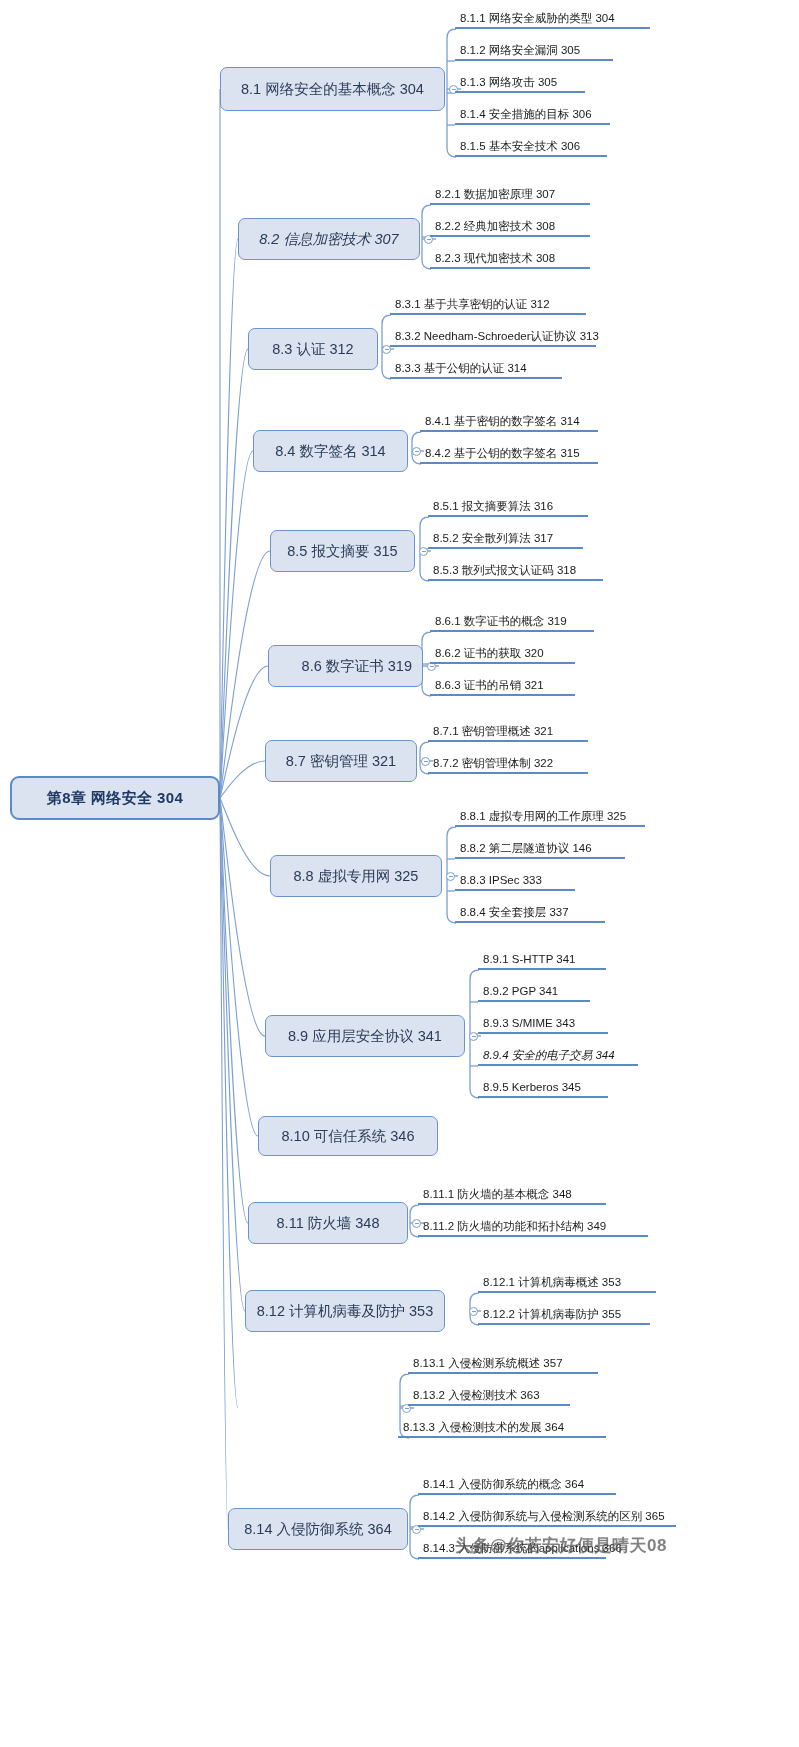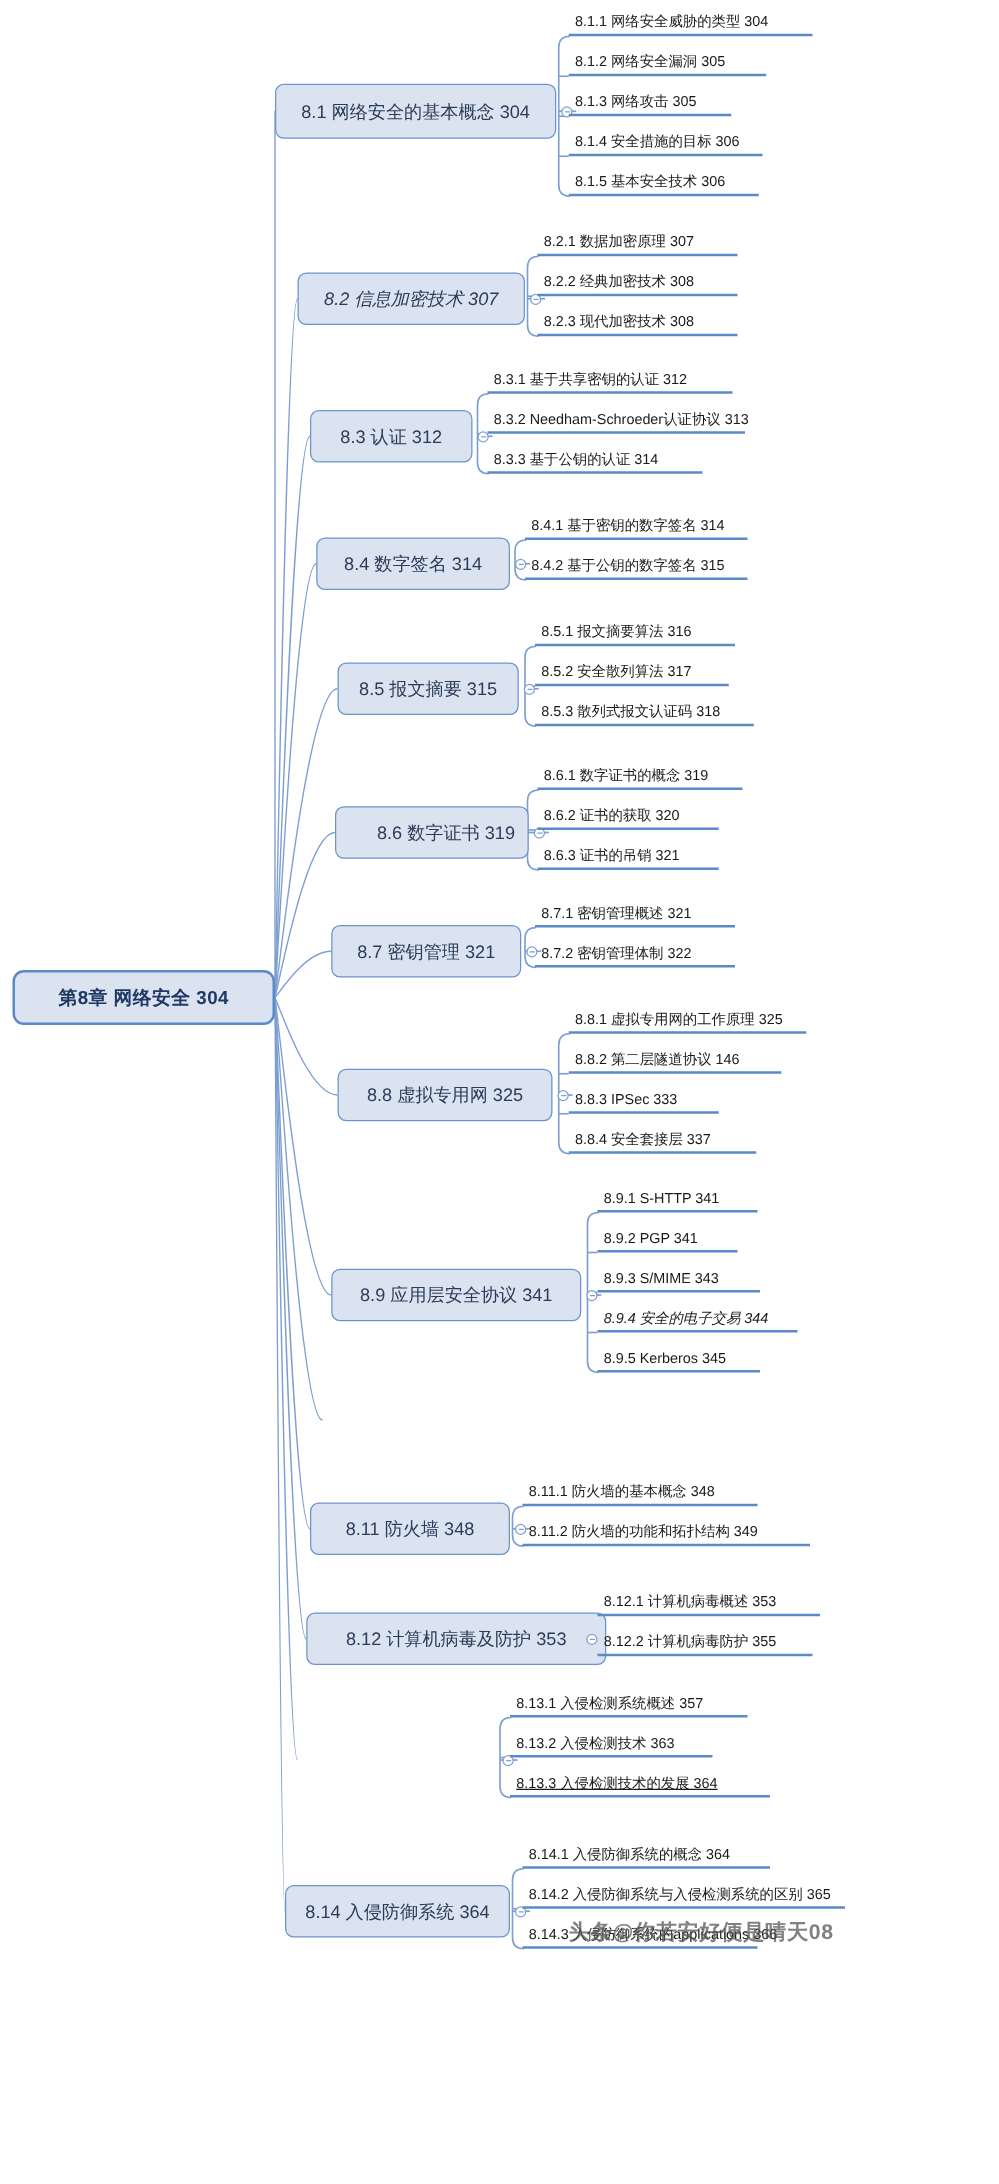--- a/index.html
+++ b/index.html
@@ -218,36 +218,39 @@
     <div class="l2-node" style="left: 455px; top: 904px; width: 150px;">8.8.4  安全套接层 337</div>
     <div class="l1-node" style="left: 265px; top: 1015px; width: 200px; height: 42px;">
       <span>8.9  应用层安全协议 341</span>
     </div>
     <div class="toggle" style="left: 469px; top: 1031.5px;"></div>
     <div class="l2-node" style="left: 478px; top: 951px; width: 128px;">8.9.1  S-HTTP 341</div>
     <div class="l2-node" style="left: 478px; top: 983px; width: 112px;">8.9.2  PGP 341</div>
     <div class="l2-node" style="left: 478px; top: 1015px; width: 130px;">8.9.3  S/MIME 343</div>
     <div class="l2-node" style="left: 478px; top: 1047px; width: 160px; font-style: italic;">8.9.4  安全的电子交易 344</div>
     <div class="l2-node" style="left: 478px; top: 1079px; width: 130px;">8.9.5  Kerberos 345</div>
+    <div class="l1-node" style="left: 258px; top: 1116px; width: 180px; height: 40px;">
+      <span>8.10  可信任系统 346</span>
+    </div>
     <div class="l1-node" style="left: 248px; top: 1202px; width: 160px; height: 42px;">
       <span>8.11  防火墙 348</span>
     </div>
     <div class="toggle" style="left: 412px; top: 1218.5px;"></div>
     <div class="l2-node" style="left: 418px; top: 1186px; width: 188px;">8.11.1  防火墙的基本概念 348</div>
     <div class="l2-node" style="left: 418px; top: 1218px; width: 230px;">8.11.2  防火墙的功能和拓扑结构 349</div>
-    <div class="l1-node" style="left: 245px; top: 1290px; width: 240px; height: 42px; justify-content: center;">
+    <div class="l1-node" style="left: 245px; top: 1290px; width: 200px; height: 42px; justify-content: center;">
       <span>8.12  计算机病毒及防护 353</span>
     </div>
     <div class="toggle" style="left: 469px; top: 1306.5px;"></div>
     <div class="l2-node" style="left: 478px; top: 1274px; width: 178px;">8.12.1  计算机病毒概述 353</div>
     <div class="l2-node" style="left: 478px; top: 1306px; width: 172px;">8.12.2 计算机病毒防护 355</div>
     <div class="toggle" style="left: 402px; top: 1403.5px;"></div>
     <div class="l2-node" style="left: 408px; top: 1355px; width: 190px;">8.13.1  入侵检测系统概述 357</div>
     <div class="l2-node" style="left: 408px; top: 1387px; width: 162px;">8.13.2  入侵检测技术 363</div>
-    <div class="l2-node" style="left: 408px; top: 1419px; width: 208px; text-decoration: underline;">8.13.3  入侵检测技术的发展 364</div>
+    <div class="l2-node" style="left: 398px; top: 1419px; width: 208px;">8.13.3  入侵检测技术的发展 364</div>
     <div class="l1-node" style="left: 228px; top: 1508px; width: 180px; height: 42px;">
       <span>8.14  入侵防御系统 364</span>
     </div>
     <div class="toggle" style="left: 412px; top: 1524.5px;"></div>
     <div class="l2-node" style="left: 418px; top: 1476px; width: 198px;">8.14.1  入侵防御系统的概念 364</div>
     <div class="l2-node" style="left: 418px; top: 1508px; width: 258px;">8.14.2  入侵防御系统与入侵检测系统的区别 365</div>
     <div class="l2-node" style="left: 418px; top: 1540px; width: 188px;">8.14.3  入侵防御系统的applications 366</div>
     <div class="watermark" style="left: 455px; top: 1534px;">头条@你若安好便是晴天08</div>
   </div>
 

